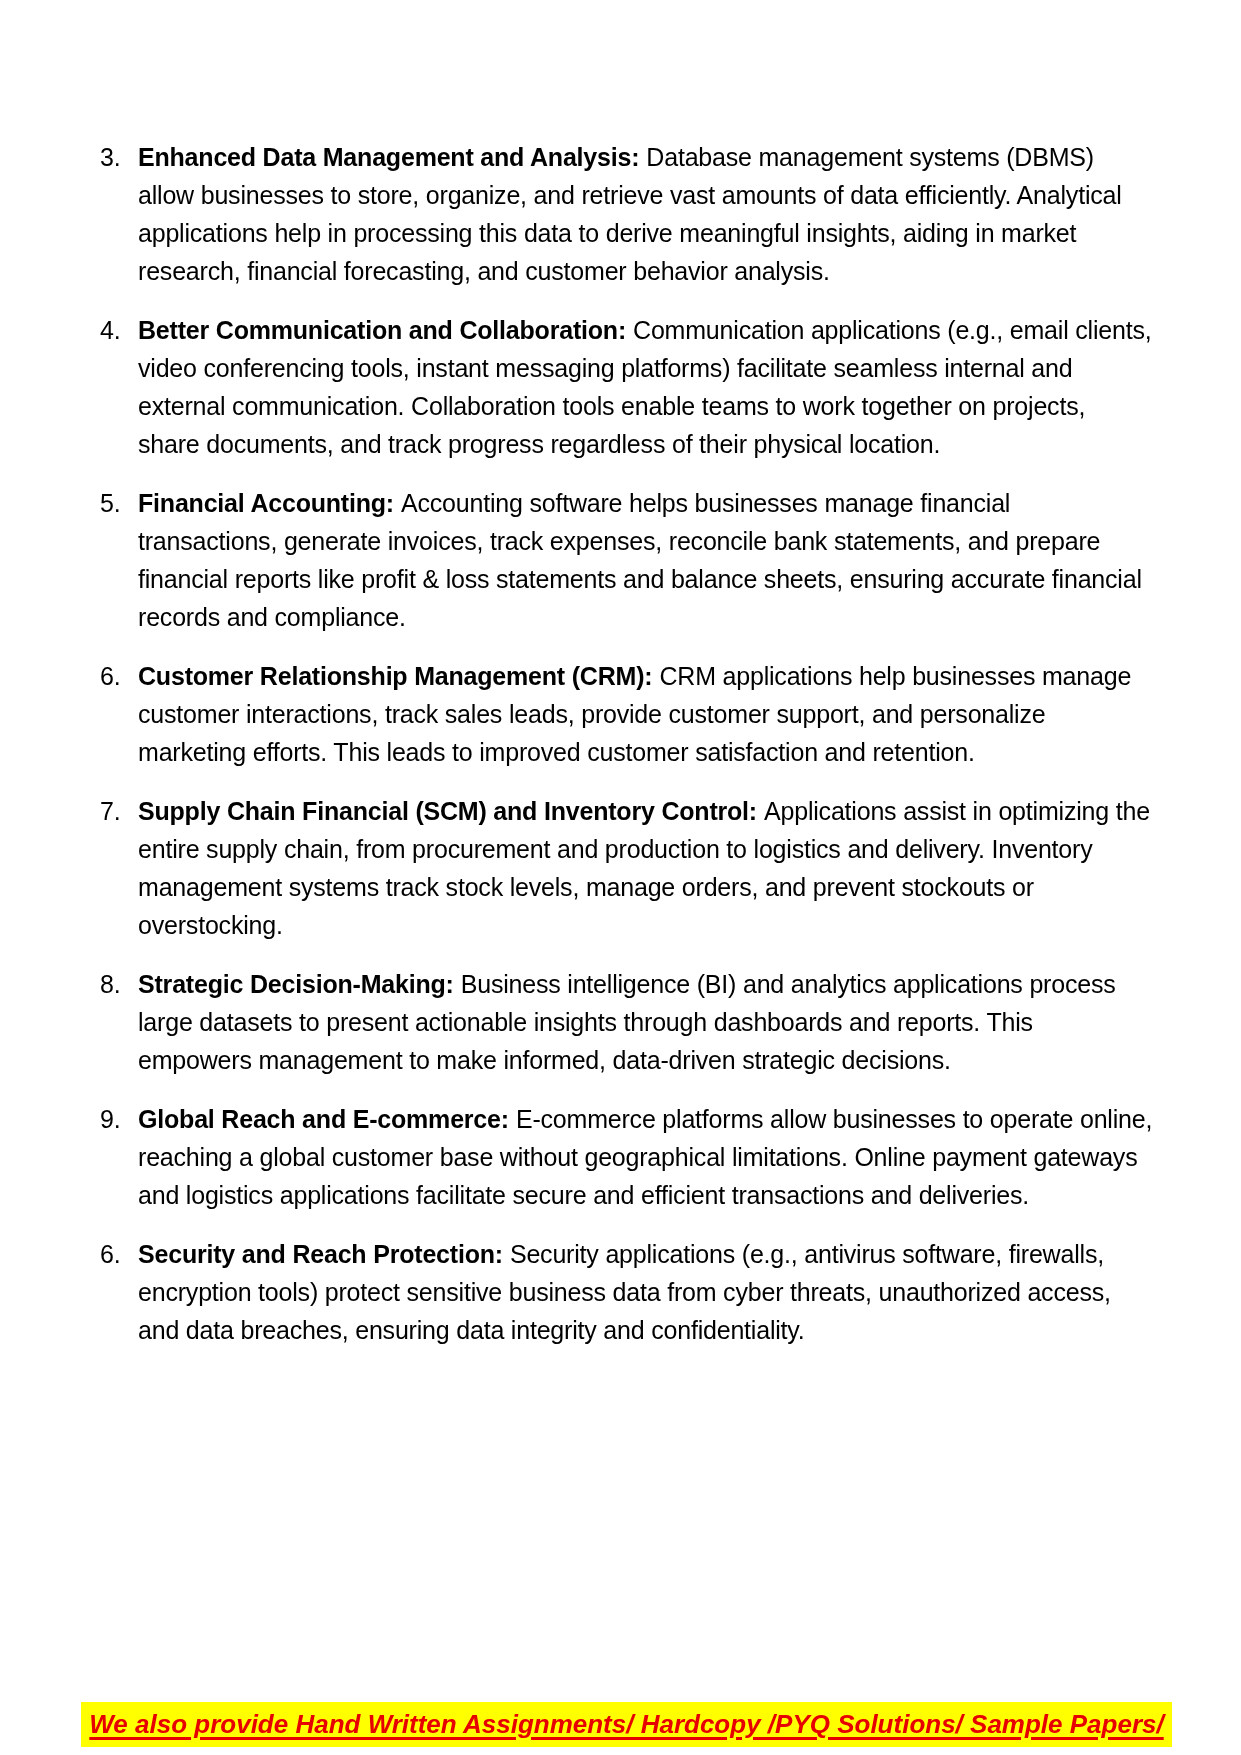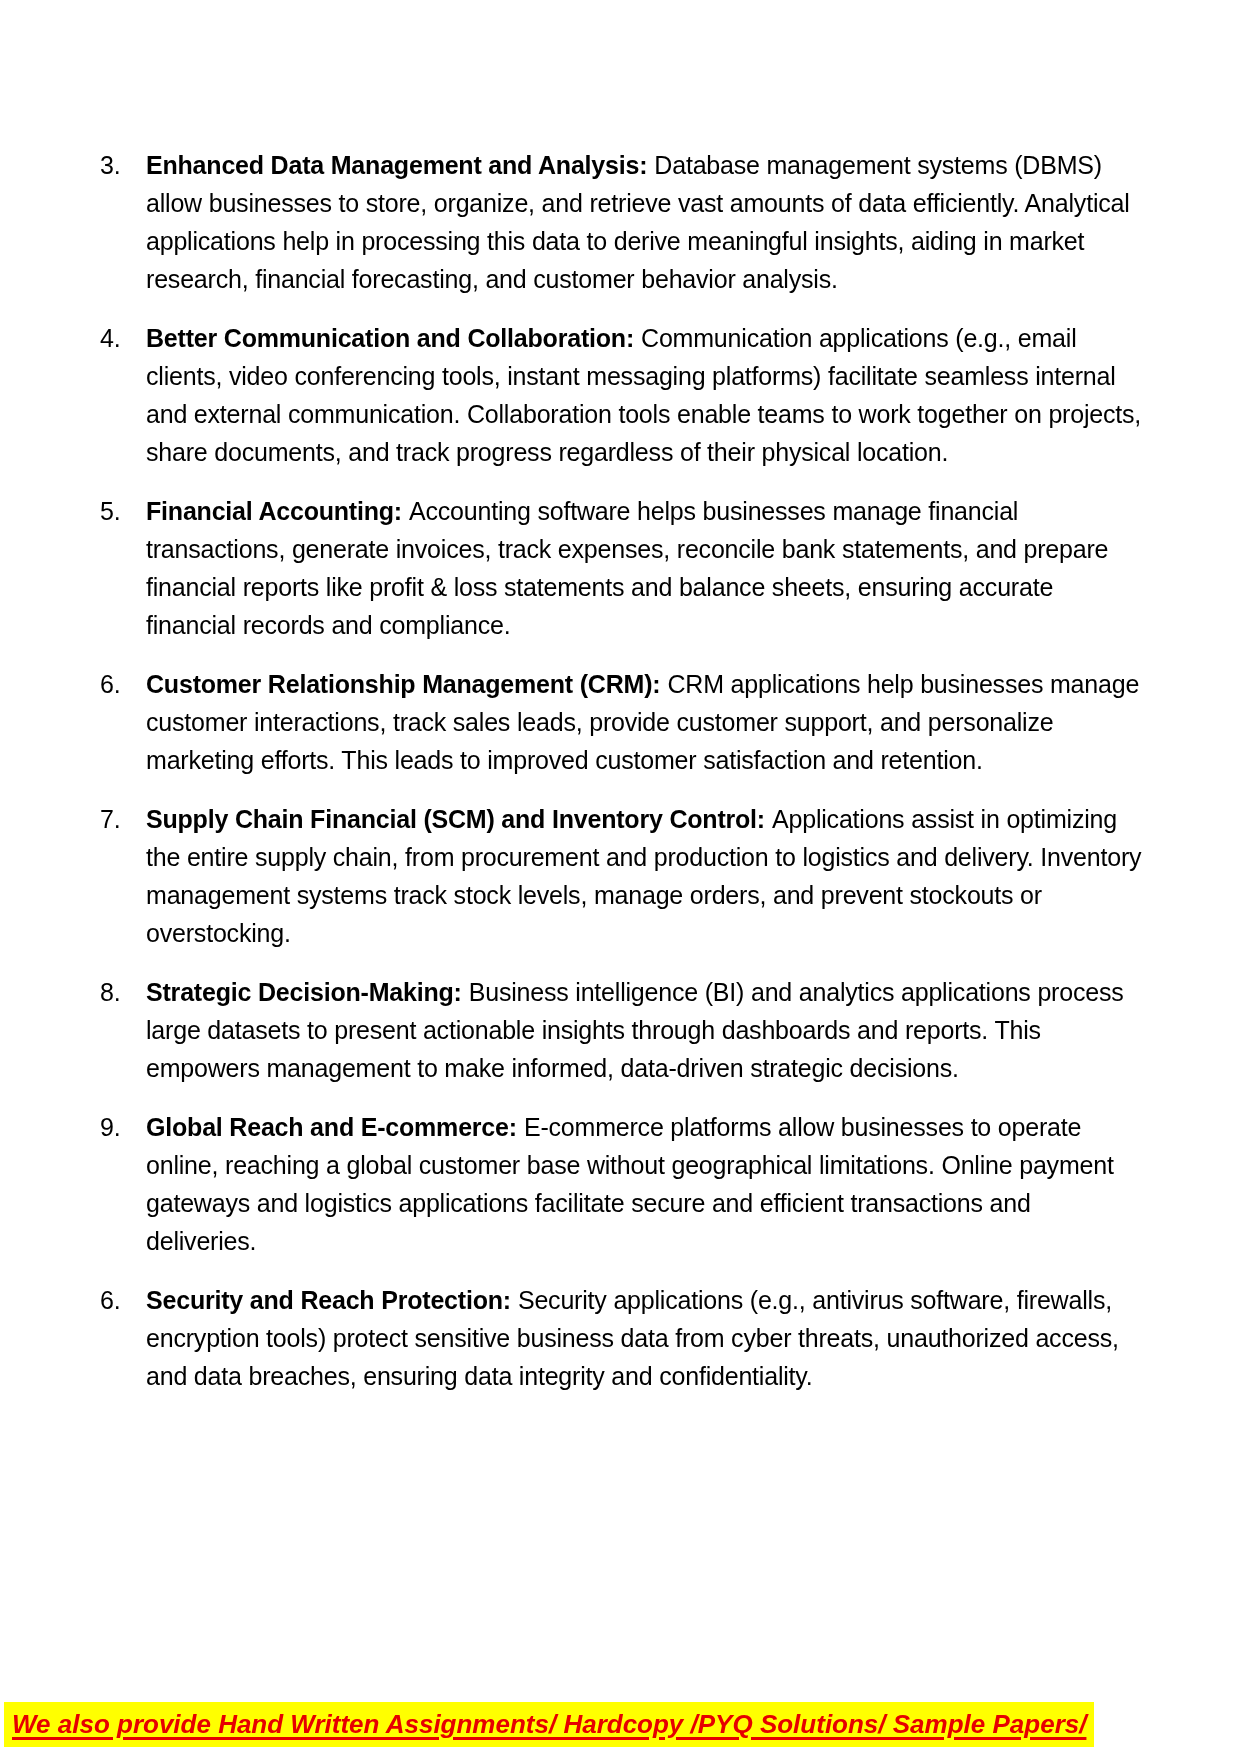--- a/index.html
+++ b/index.html
@@ -30,32 +30,32 @@
     margin: 0 0 21px 0;
     letter-spacing: -0.2px;
   }
   .list-item .num {
     position: absolute;
     left: 0;
     top: 0;
     width: 38px;
   }
   .item-text {
-    margin: 8px;
+    margin: 0;
   }
   .item-title {
     font-weight: bold;
     margin-right: 7px;
   }
   .footer {
     position: absolute;
-    left: 4px;
+    left: 12px;
     right: 0;
     bottom: 8px;
-    text-align: left;
+    text-align: center;
     font-size: 26px;
     line-height: 45px;
     font-weight: bold;
     font-style: italic;
     border-radius: 13px;
   }
   .footer .hl {
     display: inline-block;
     background: #ffff00;
     color: #e60000;

